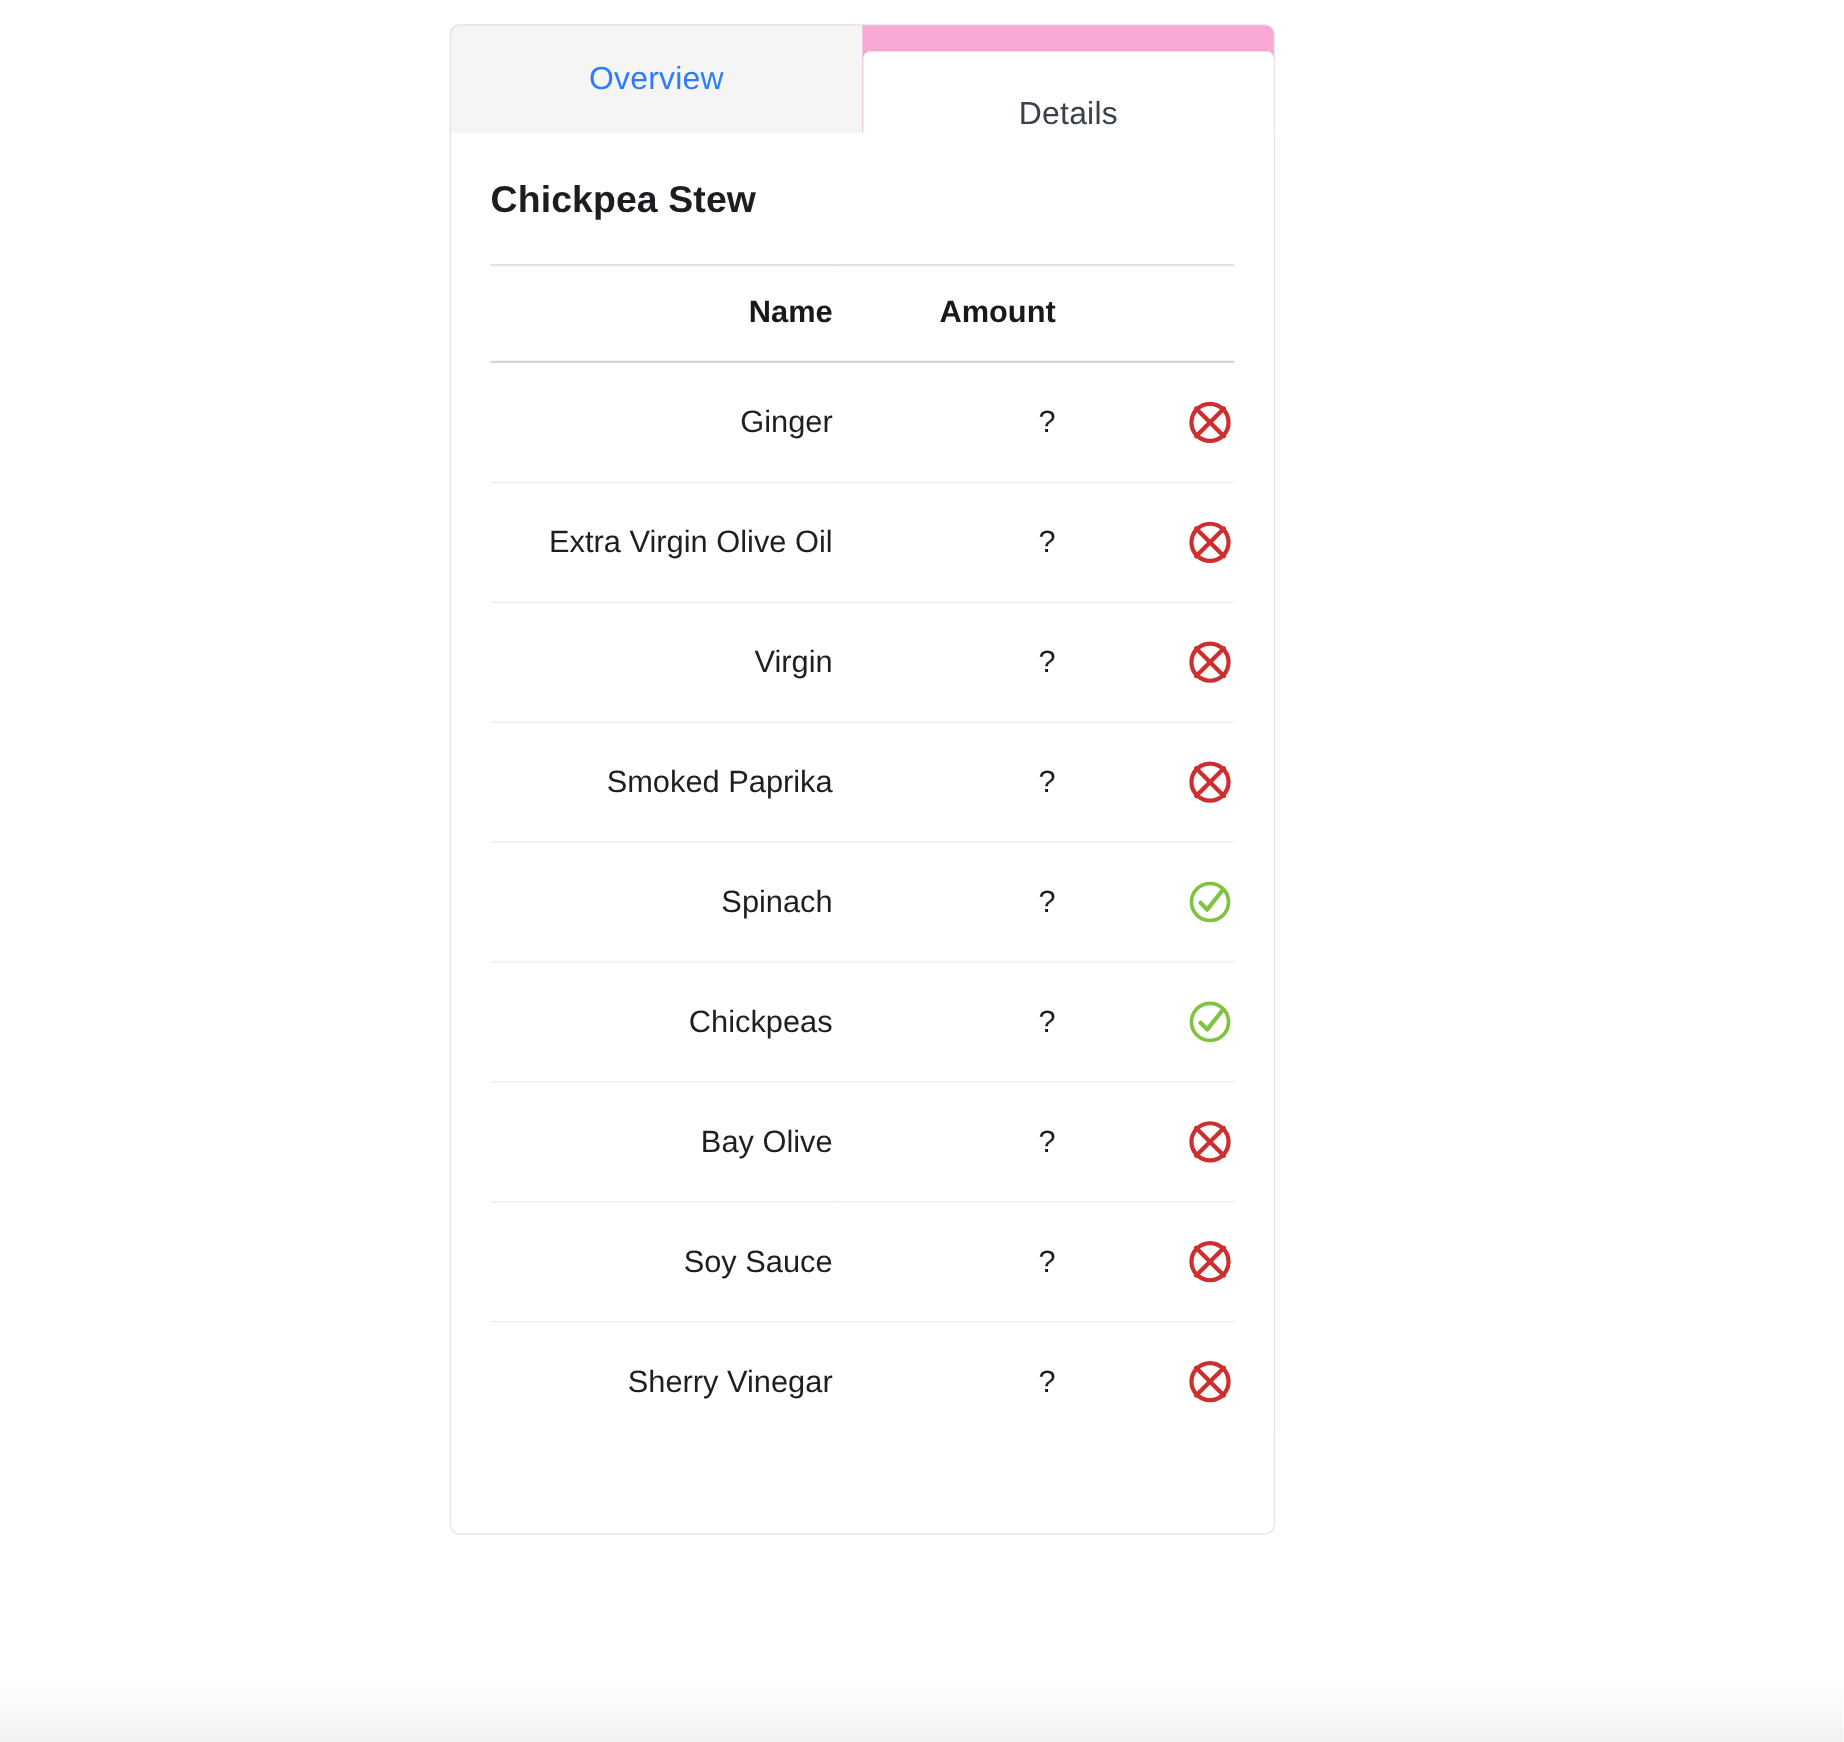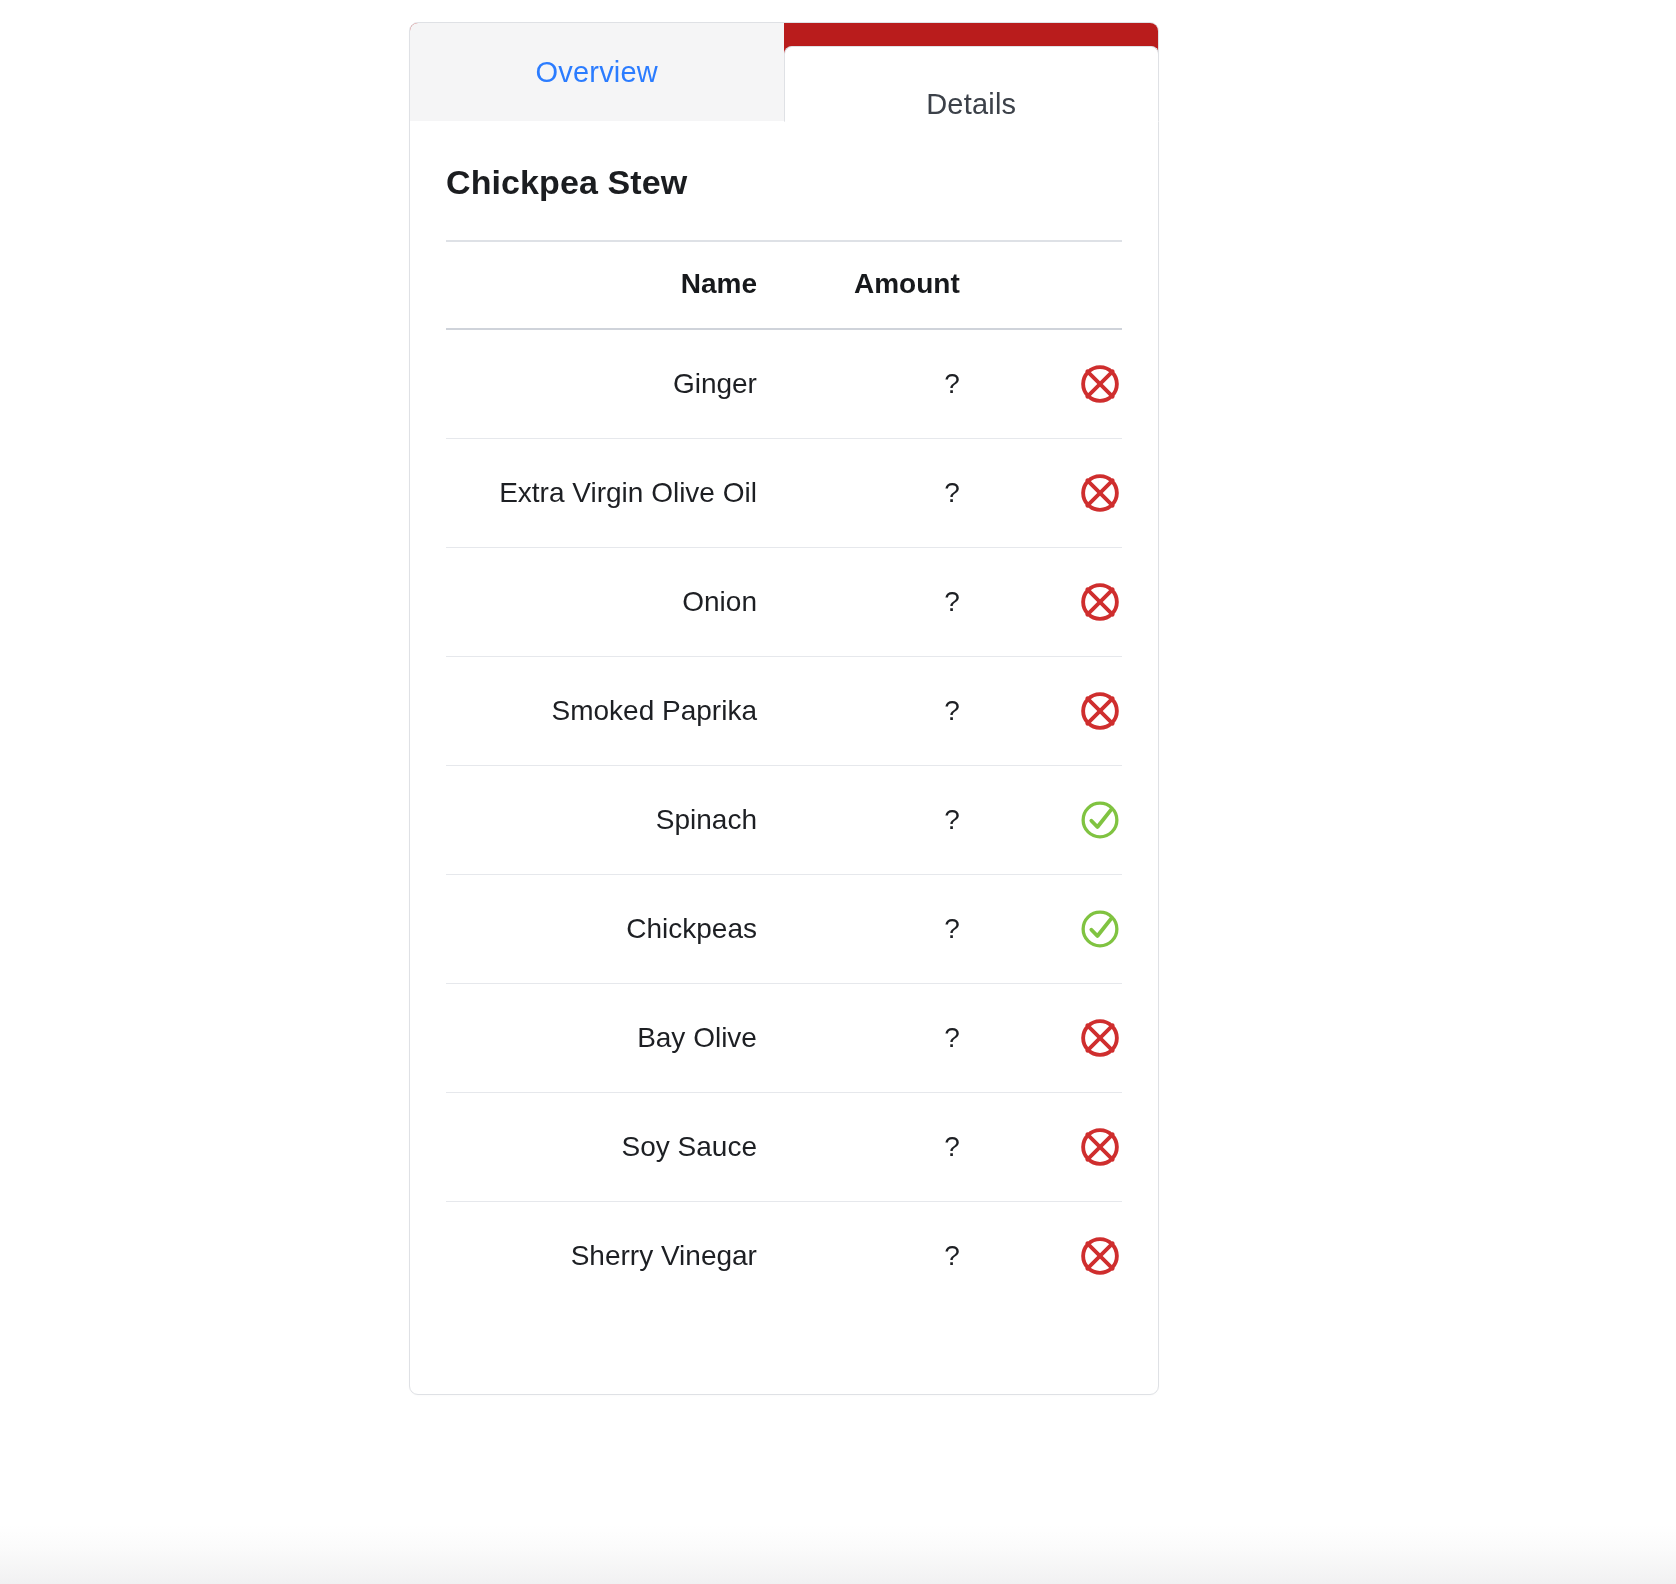--- a/index.html
+++ b/index.html
@@ -28,21 +28,21 @@
     border: 1px solid #dfe1e5;
     border-radius: 9px;
     box-shadow: 0 1px 2px rgba(0,0,0,0.02);
   }
 
   
   .tabstrip {
     position: relative;
     display: flex;
     height: 98px;
-    background: #b91c1c;
+    background: #f9a8d4;
     border-bottom: 1px solid #dfe1e5;
     border-radius: 8px 8px 0 0;
     overflow: visible;
   }
   .tab {
     flex: 1 1 0;
     display: flex;
     align-items: center;
     justify-content: center;
     font-size: 29px;
@@ -179,21 +179,21 @@
             <tr>
               <td>Extra Virgin Olive Oil</td>
               <td>?</td>
               <td class="status-cell"><svg class="status-icon" viewBox="0 0 24 24" xmlns="http://www.w3.org/2000/svg">
                   <circle cx="12" cy="12" r="9.2" fill="none" stroke="#cf2e2e" stroke-width="2.1"></circle>
                   <line x1="5.1" y1="5.1" x2="18.9" y2="18.9" stroke="#cf2e2e" stroke-width="2.1" stroke-linecap="round"></line>
                   <line x1="18.9" y1="5.1" x2="5.1" y2="18.9" stroke="#cf2e2e" stroke-width="2.1" stroke-linecap="round"></line>
                 </svg></td>
             </tr>
             <tr>
-              <td>Onion</td>
+              <td>Virgin</td>
               <td>?</td>
               <td class="status-cell"><svg class="status-icon" viewBox="0 0 24 24" xmlns="http://www.w3.org/2000/svg">
                   <circle cx="12" cy="12" r="9.2" fill="none" stroke="#cf2e2e" stroke-width="2.1"></circle>
                   <line x1="5.1" y1="5.1" x2="18.9" y2="18.9" stroke="#cf2e2e" stroke-width="2.1" stroke-linecap="round"></line>
                   <line x1="18.9" y1="5.1" x2="5.1" y2="18.9" stroke="#cf2e2e" stroke-width="2.1" stroke-linecap="round"></line>
                 </svg></td>
             </tr>
             <tr>
               <td>Smoked Paprika</td>
               <td>?</td>

